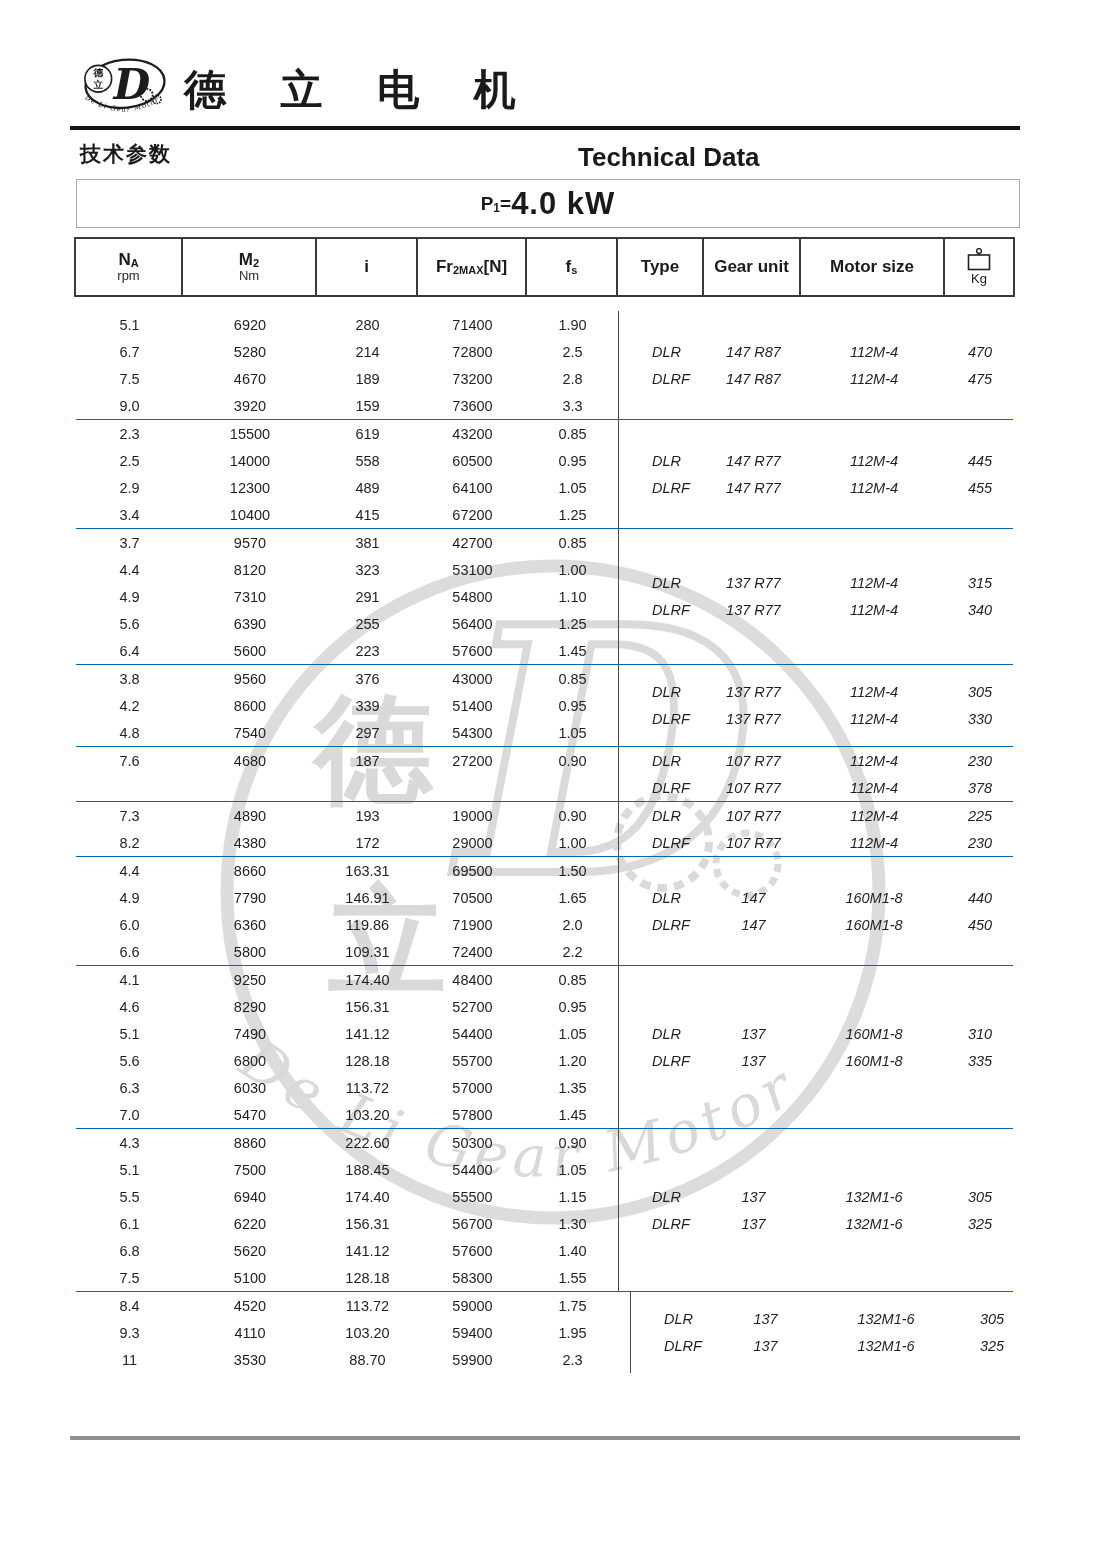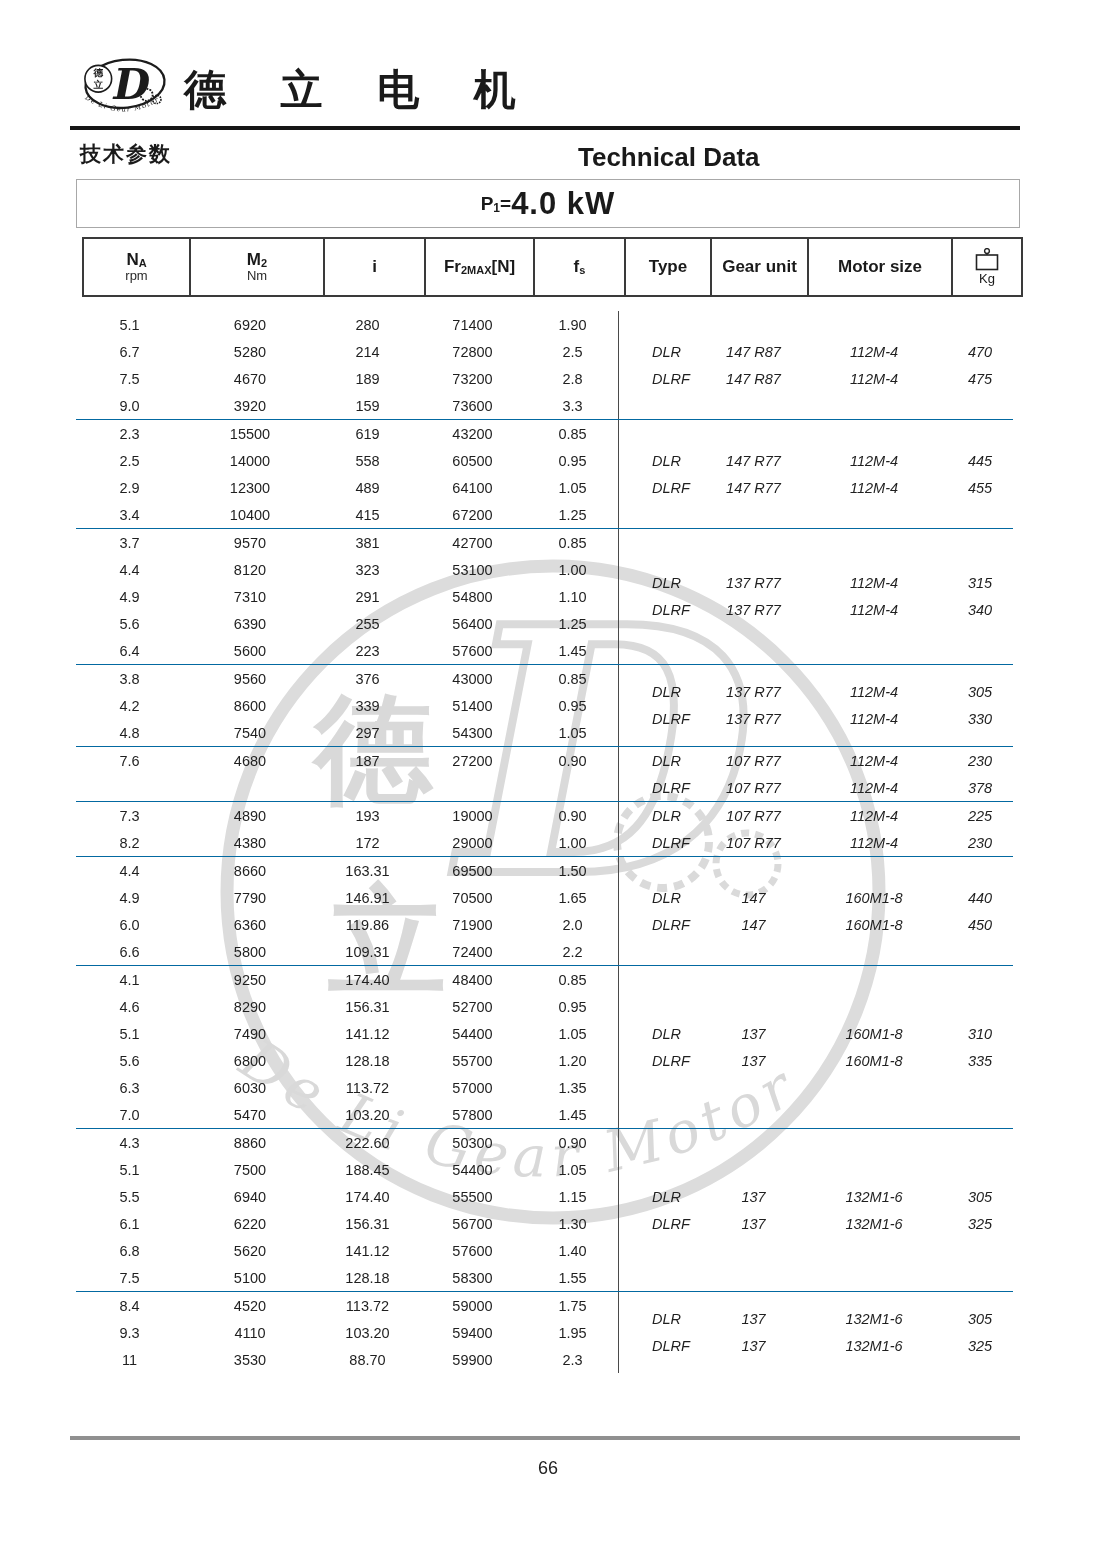--- a/index.html
+++ b/index.html
@@ -19,34 +19,34 @@
   .section-en { position:absolute; left:578px; top:142px; font-size:26px; font-weight:bold; }
   .power-box { position:absolute; left:76px; top:179px; width:944px; height:49px; border:1px solid #a8a8a8;
                display:flex; align-items:center; justify-content:center; background:transparent; z-index:1; }
   .p-sm  { font-size:19px; font-weight:700; }
   .p-sub { font-size:12px; font-weight:700; position:relative; top:4px; }
   .p-big { font-size:31px; font-weight:800; letter-spacing:1px; }
 
   
   .thead { position:absolute; left:74px; top:237px; z-index:1;
            display:grid; grid-template-columns:107px 134px 101px 109px 91px 86px 97px 144px 68px;
-           height:60px; border:2px solid #3a3a3a; background:transparent;margin-left:8px; }
+           height:60px; border:2px solid #3a3a3a; background:transparent; }
   .hcell { border-right:2px solid #3a3a3a; display:flex; flex-direction:column;
            align-items:center; justify-content:center; line-height:1.15; }
   .hcell:last-child { border-right:none; }
   .h-main { font-size:17px; font-weight:bold; }
   .h-sub  { font-size:11px; font-weight:bold; position:relative; top:2px; }
   .h-unit { font-size:13px; font-weight:normal; color:#2a2a2a; }
   .h-unit:empty { display:none; }
   .kg-label { font-size:13px; margin-top:1px; }
 
   
   .tbody { position:absolute; left:76px; top:311px; width:937px; z-index:1; }
   .group { display:flex; align-items:stretch; border-bottom:1px solid #0369a1; }
-  .group.last { border-bottom:none; }
+  .group.last { border-bottom:none;gap:12px; }
   .g-left { width:542px; }
   .g-right { width:395px; border-left:1px solid #4a4a4a; display:flex;
              flex-direction:column; justify-content:center;font-style:italic; }
   .row-l { display:grid; grid-template-columns:107px 134px 101px 109px 91px; height:27px; align-items:center; }
   .row-r { display:grid; grid-template-columns:86px 97px 144px 68px; height:27px; align-items:center; }
   .cell { font-size:14.5px; text-align:center; color:#1f1f1f; white-space:nowrap; }
   .cell.type { text-align:left; padding-left:33px; }
 
   
   .bottom-rule { position:absolute; left:70px; top:1436px; width:950px; height:4px; background:#909090; }
@@ -582,15 +582,14 @@
             <div class="cell type">DLRF</div>
             <div class="cell">137</div>
             <div class="cell">132M1-6</div>
             <div class="cell">325</div>
           </div>
         </div>
       </div>
     </div>
 
   <div class="bottom-rule"></div>
-  <div class="page-number">66</div>
 
 </div>
 
 </body></html>

